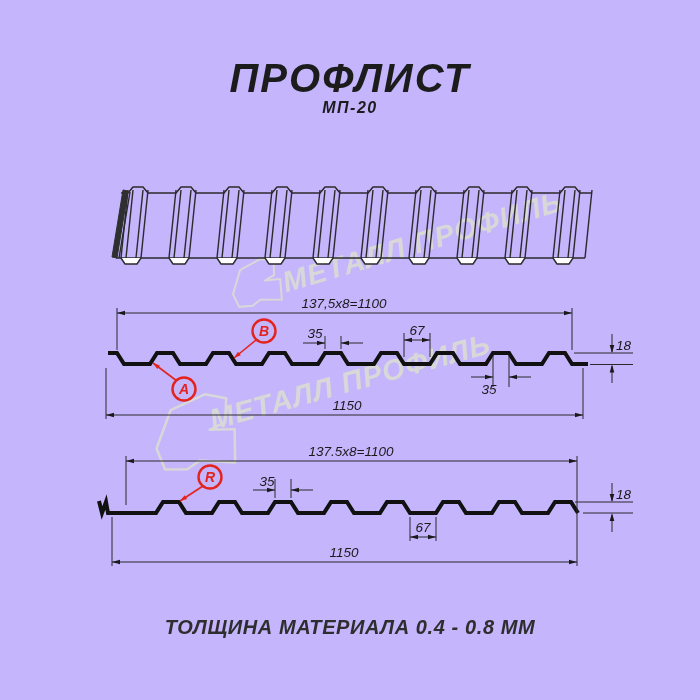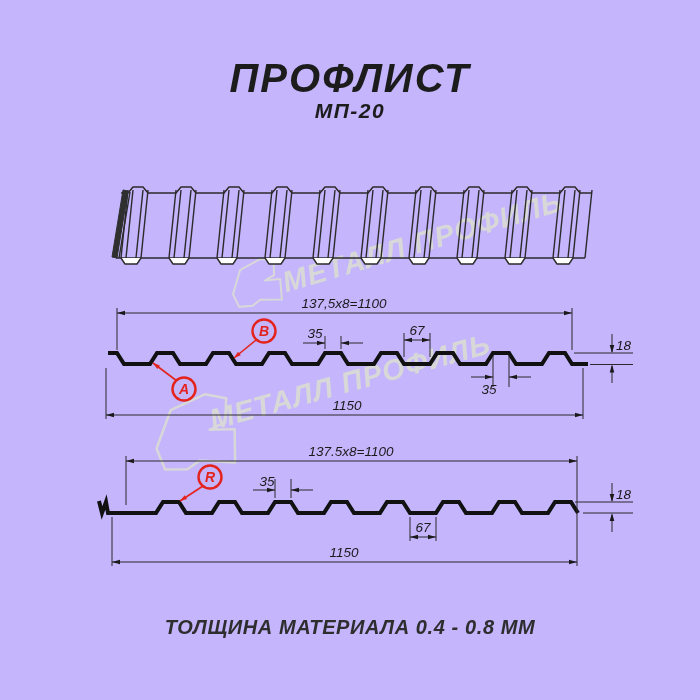--- a/index.html
+++ b/index.html
@@ -1,21 +1,21 @@
 <!DOCTYPE html>
 <html><head>
 <meta charset="utf-8">
 <style>
   html,body{margin:0;padding:0;background:#fff;}
   .page{position:relative;width:700px;height:700px;background:#c4b5fd;overflow:hidden;
         font-family:"Liberation Sans","DejaVu Sans",sans-serif;font-style:italic;}
   .title{position:absolute;top:56px;left:0;right:0;text-align:center;
          font-size:40px;font-weight:700;letter-spacing:2px;color:#1c1c1c;}
   .subtitle{position:absolute;top:99px;left:0;right:0;text-align:center;
-         font-size:21px;font-weight:700;letter-spacing:1.5px;color:#1c1c1c;}
+         font-size:16px;font-weight:700;letter-spacing:1.5px;color:#1c1c1c;}
   .footer{position:absolute;top:616px;left:0;right:0;text-align:center;
          font-size:20px;font-weight:600;letter-spacing:0.6px;color:#2e2e2e;}
   svg{position:absolute;top:0;left:0;}
   text.dim{font-family:"Liberation Sans","DejaVu Sans",sans-serif;font-size:13.5px;fill:#1a1a1a;}
   text.redlab{font-family:"Liberation Sans","DejaVu Sans",sans-serif;font-size:14px;font-weight:600;}
   text.wm{font-family:"Liberation Sans","DejaVu Sans",sans-serif;font-size:29px;font-weight:700;letter-spacing:1px;}
 </style>
 </head>
 <body>
 

